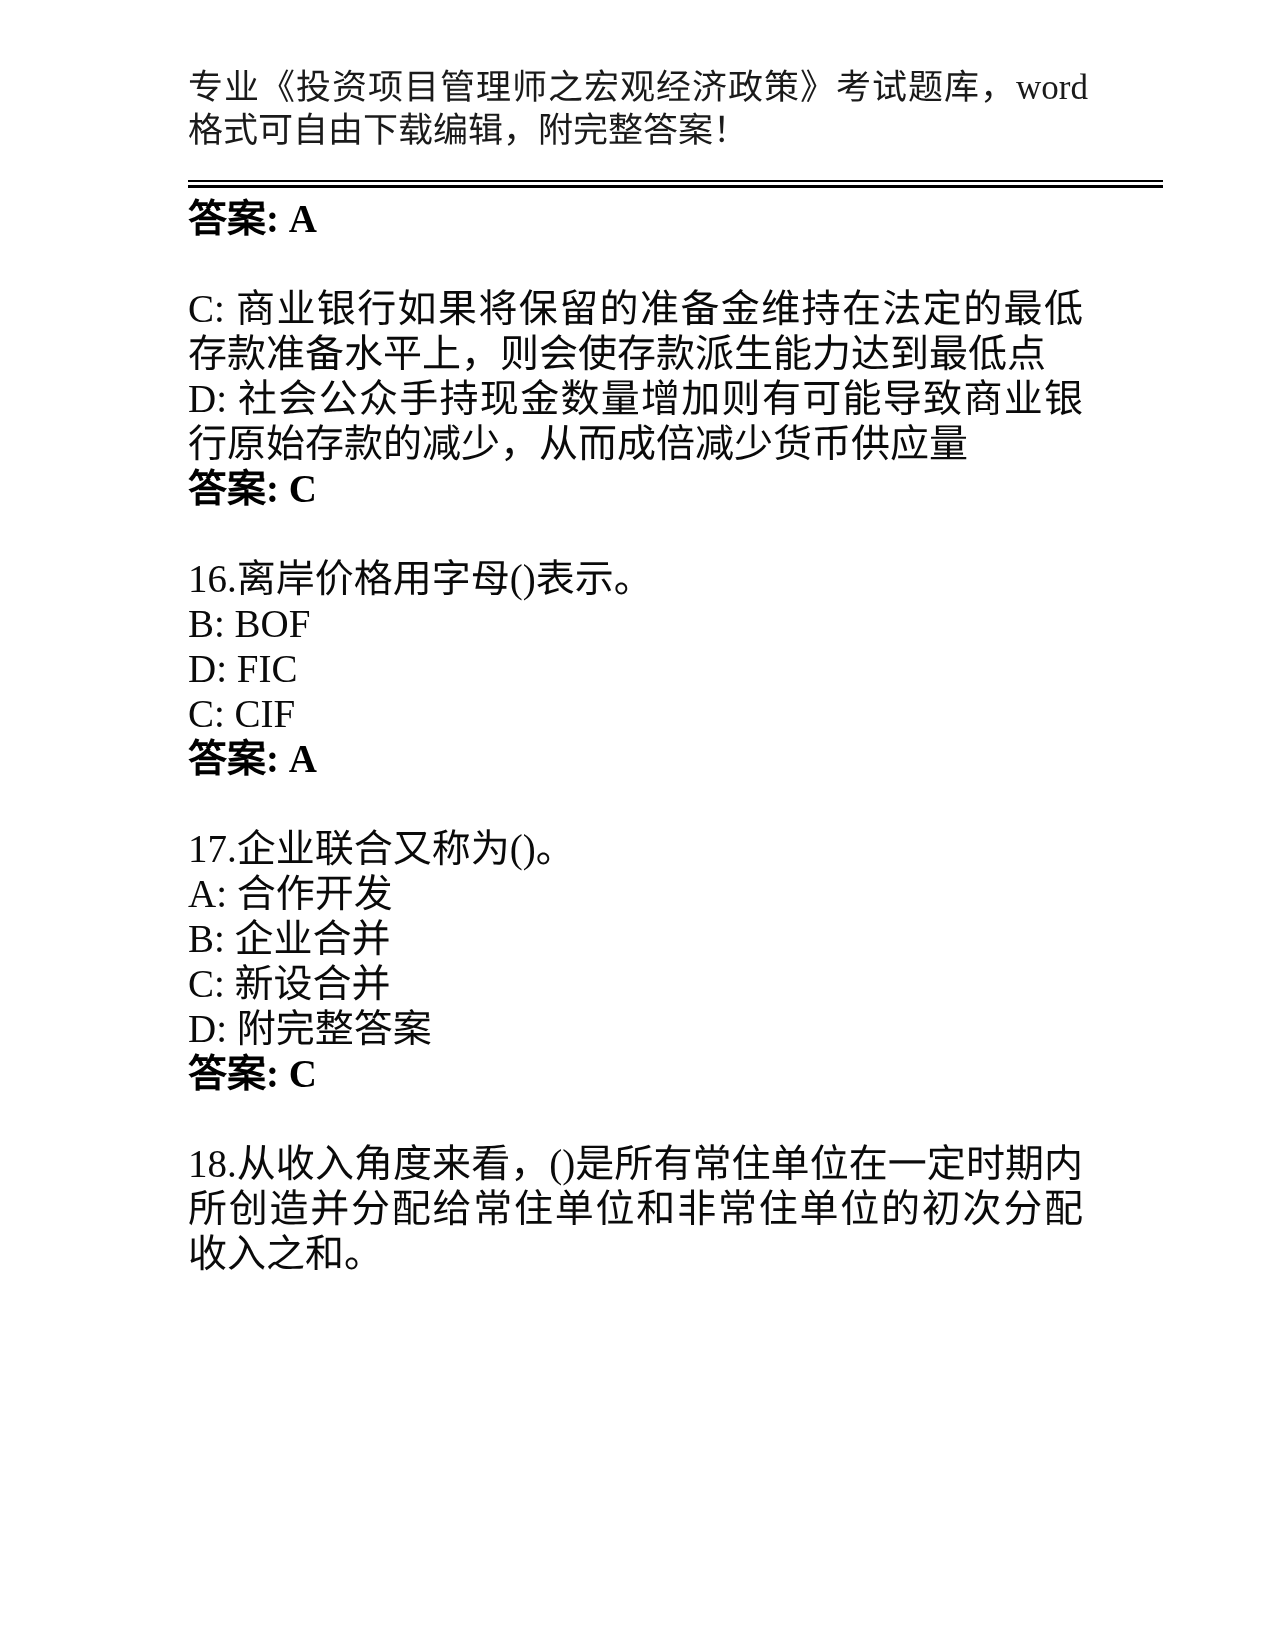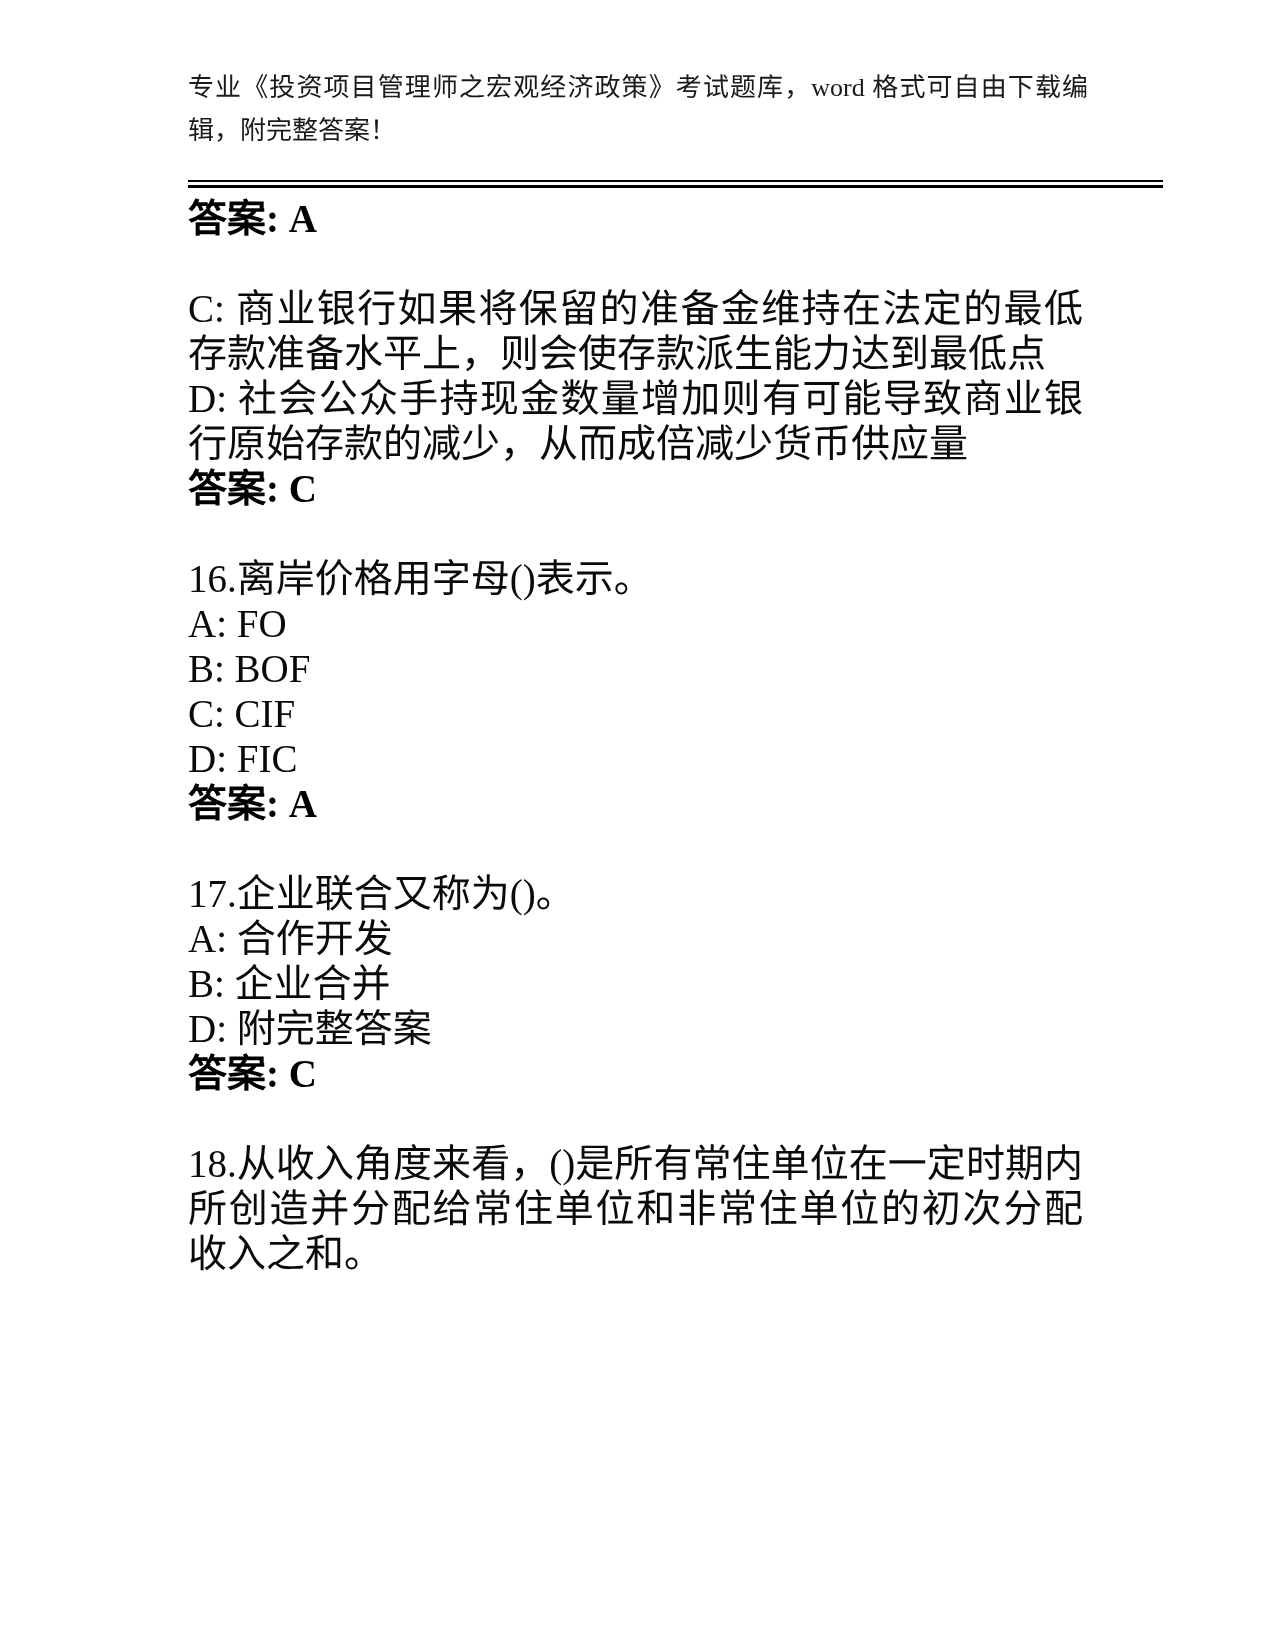--- a/index.html
+++ b/index.html
@@ -17,21 +17,21 @@
     padding: 66px 112px 0 188px;
     font-family: "Liberation Serif", "DejaVu Serif", serif;
     overflow: hidden;
   }
   .header-area {
     width: 975px;
   }
   .header-text {
     margin: 0;
     width: 900px;
-    font-size: 26px;
+    font-size: 35px;
     line-height: 43px;
     text-align: justify;
     color: #1a1a1a;
   }
   .double-rule {
     margin-top: 28px;
     width: 975px;
     height: 3px;
     border-top: 2px solid #000000;
     border-bottom: 3px solid #000000;
@@ -73,31 +73,31 @@
     <p class="answer-line leading-answer">答案: A</p>
 
     <div class="question-block">
       <p>C: 商业银行如果将保留的准备金维持在法定的最低存款准备水平上，则会使存款派生能力达到最低点</p>
       <p>D: 社会公众手持现金数量增加则有可能导致商业银行原始存款的减少，从而成倍减少货币供应量</p>
       <p class="answer-line">答案: C</p>
     </div>
 
     <div class="question-block">
       <p>16.离岸价格用字母()表示。</p>
-      <p>A: FO</p>
       <p>B: BOF</p>
+      <p>D: FIC</p>
       <p>C: CIF</p>
-      <p>D: FIC</p>
       <p class="answer-line">答案: A</p>
     </div>
 
     <div class="question-block">
       <p>17.企业联合又称为()。</p>
       <p>A: 合作开发</p>
       <p>B: 企业合并</p>
+      <p>C: 新设合并</p>
       <p>D: 附完整答案</p>
       <p class="answer-line">答案: C</p>
     </div>
 
     <div class="question-block">
       <p>18.从收入角度来看，()是所有常住单位在一定时期内所创造并分配给常住单位和非常住单位的初次分配收入之和。</p>
     </div>
 
   </div>
 </div>

